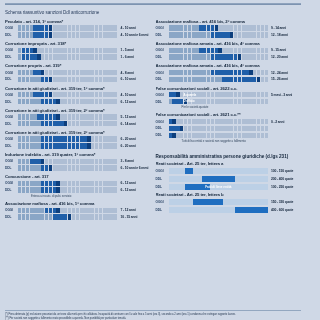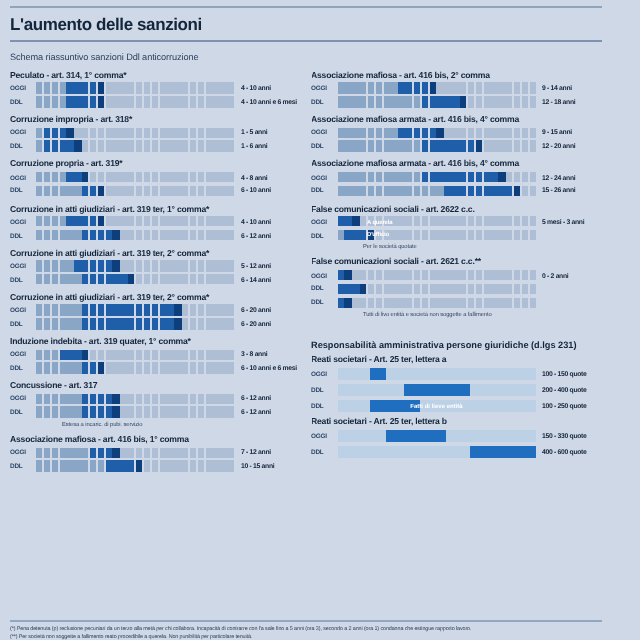--- a/index.html
+++ b/index.html
@@ -36,21 +36,20 @@
   .biglabel{font-size:4.6px;font-weight:bold;color:#14263c;margin:2px 0 2px 0;}
   .spacer{height:6px;}
   .footer{position:absolute;left:5px;right:5px;bottom:2px;border-top:1px solid #93a7c0;padding-top:2px;}
   .footer p{margin:0;font-size:2.7px;color:#2a3c55;line-height:1.5;letter-spacing:-0.05px;}
 </style>
 </head>
 <body>
 
 <div class="page">
   <div class="hdr-rule"></div>
-  <div class="title">L'aumento delle sanzioni</div>
   <div class="title-rule"></div>
   <div class="subtitle">Schema riassuntivo sanzioni Ddl anticorruzione</div>
 
   <div class="cols">
     <div class="col" id="col-left">
         <div class="sec">
           <div class="sec-title">Peculato - art. 314, 1° comma*</div>
           <div class="row">
             <div class="rlab">OGGI</div>
             <div class="bar">

